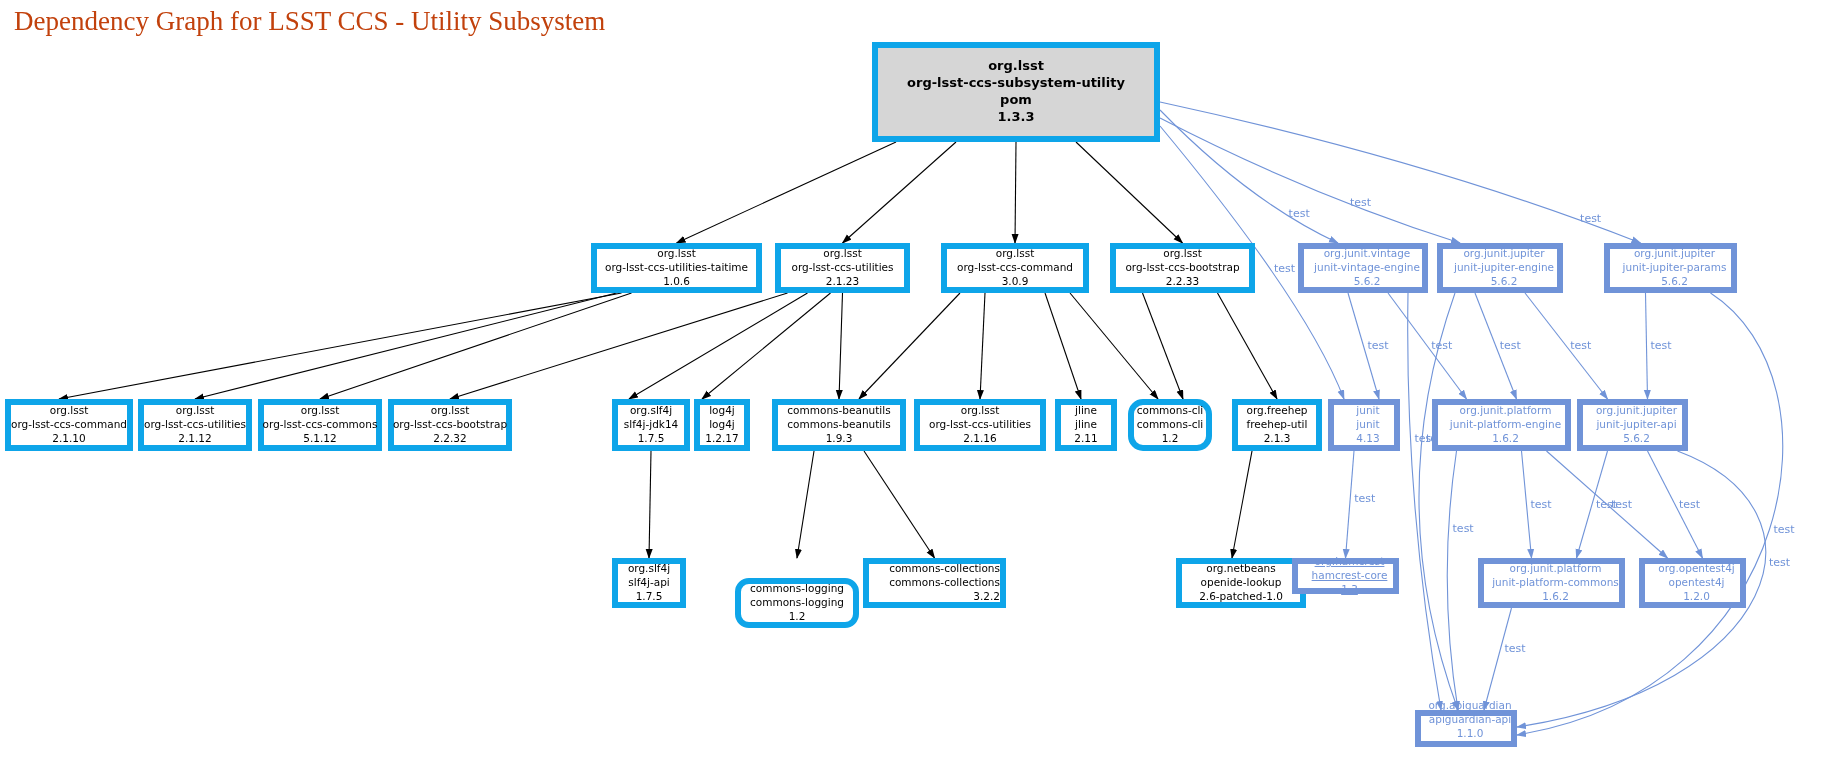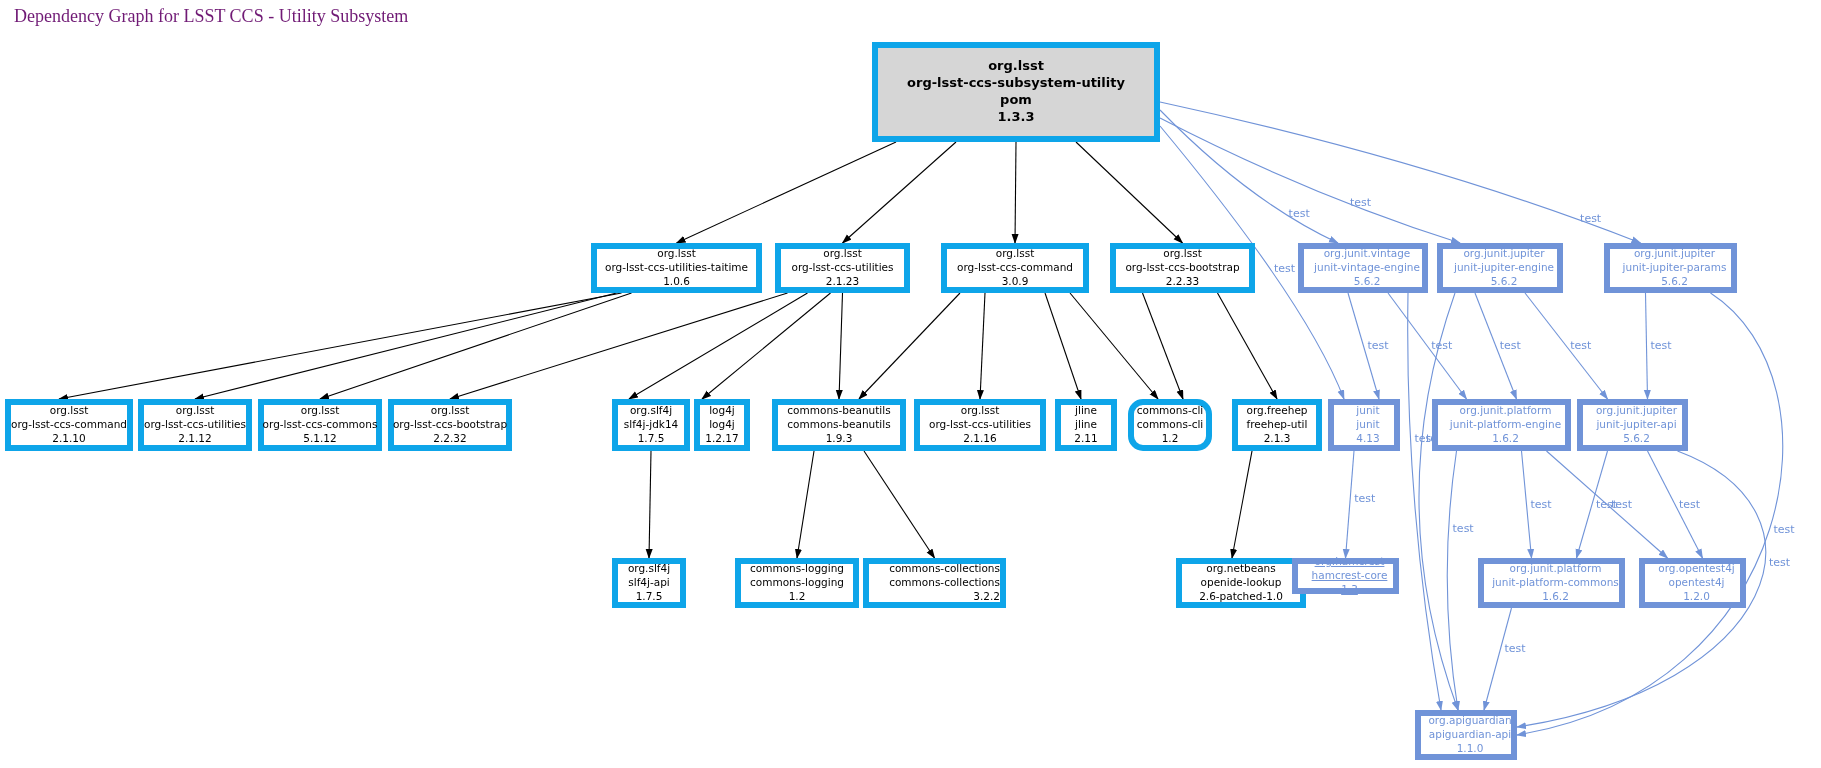--- a/index.html
+++ b/index.html
@@ -3,21 +3,21 @@
 <meta charset="utf-8">
 <style>
   html,body{margin:0;padding:0;}
   body{
     width:1821px;height:768px;position:relative;overflow:hidden;
     background:#ffffff;font-family:"DejaVu Sans",sans-serif;
   }
   #graph-title{
     position:absolute;left:14px;top:6px;
     font-family:"Liberation Serif","DejaVu Serif",serif;
-    font-size:18px;color:#701a75;white-space:nowrap;
+    font-size:27px;color:#c2410c;white-space:nowrap;
   }
   #edges{position:absolute;left:0;top:0;width:1821px;height:768px;}
   .edge{fill:none;stroke:#000000;stroke-width:1.1px;}
   .edge.test{stroke:var(--test-blue);}
   .edge-label{font-family:"DejaVu Sans",sans-serif;font-size:11px;fill:var(--test-blue);}
   .node{
     position:absolute;box-sizing:border-box;
     border:6px solid #0ea5e9;background:#fff;color:#000;
     display:flex;flex-direction:column;justify-content:center;align-items:center;
     text-align:center;font-size:10.5px;line-height:1.32;
@@ -215,21 +215,21 @@
     <div class="node test" style="left: 1577px; top: 399px; width: 111px; height: 52px;">
       <div>org.junit.jupiter</div>
       <div>junit-jupiter-api</div>
       <div>5.6.2</div>
     </div>
     <div class="node dep" style="left: 612px; top: 558px; width: 74px; height: 50px;">
       <div>org.slf4j</div>
       <div>slf4j-api</div>
       <div>1.7.5</div>
     </div>
-    <div class="node dep" style="left: 735px; top: 558px; width: 124px; height: 50px;">
+    <div class="node dep" style="left: 735px; top: 578px; width: 124px; height: 50px; border-radius: 14px;">
       <div>commons-logging</div>
       <div>commons-logging</div>
       <div>1.2</div>
     </div>
     <div class="node dep" style="left: 863px; top: 558px; width: 143px; height: 50px; align-items: flex-end;">
       <div>commons-collections</div>
       <div>commons-collections</div>
       <div>3.2.2</div>
     </div>
     <div class="node dep" style="left: 1176px; top: 558px; width: 130px; height: 50px;">
@@ -245,18 +245,18 @@
     <div class="node test" style="left: 1478px; top: 558px; width: 147px; height: 50px;">
       <div>org.junit.platform</div>
       <div>junit-platform-commons</div>
       <div>1.6.2</div>
     </div>
     <div class="node test" style="left: 1639px; top: 558px; width: 107px; height: 50px;">
       <div>org.opentest4j</div>
       <div>opentest4j</div>
       <div>1.2.0</div>
     </div>
-    <div class="node test" style="left: 1415px; top: 710px; width: 102px; height: 50px;">
+    <div class="node test" style="left: 1415px; top: 710px; width: 102px; height: 37px; justify-content: flex-end;">
       <div>org.apiguardian</div>
       <div>apiguardian-api</div>
       <div>1.1.0</div>
     </div>
   </div>
 
 </body></html>

